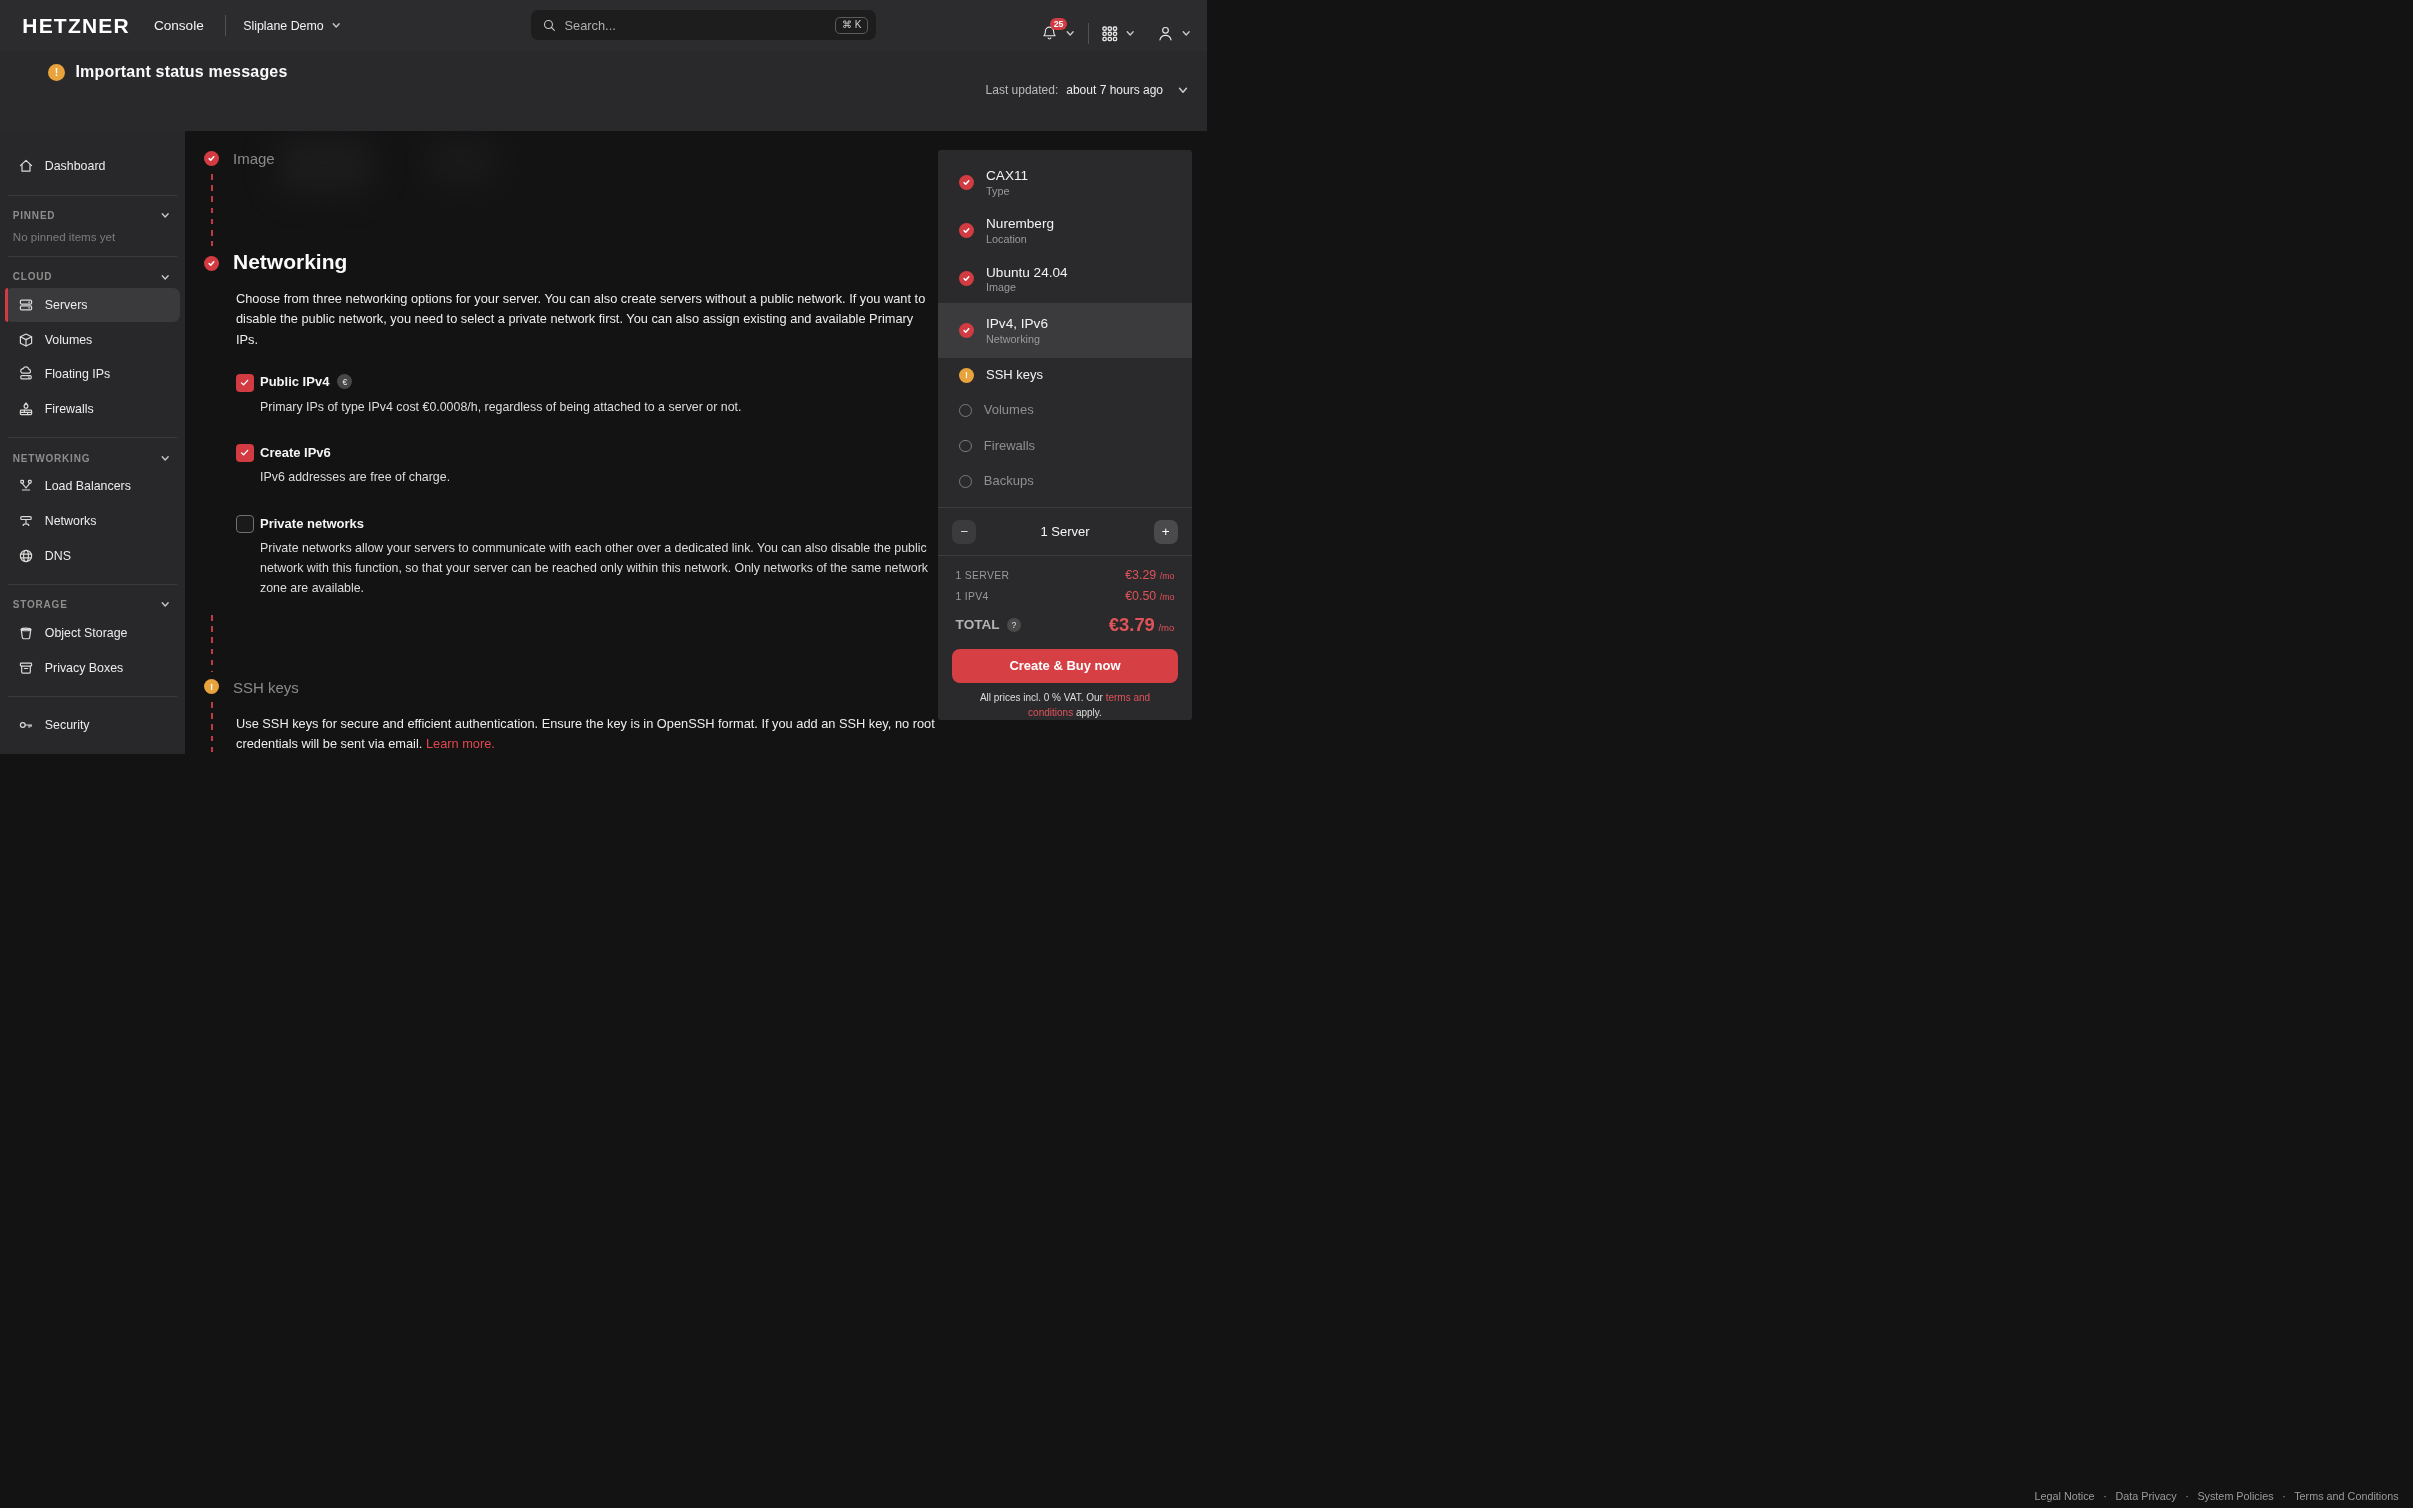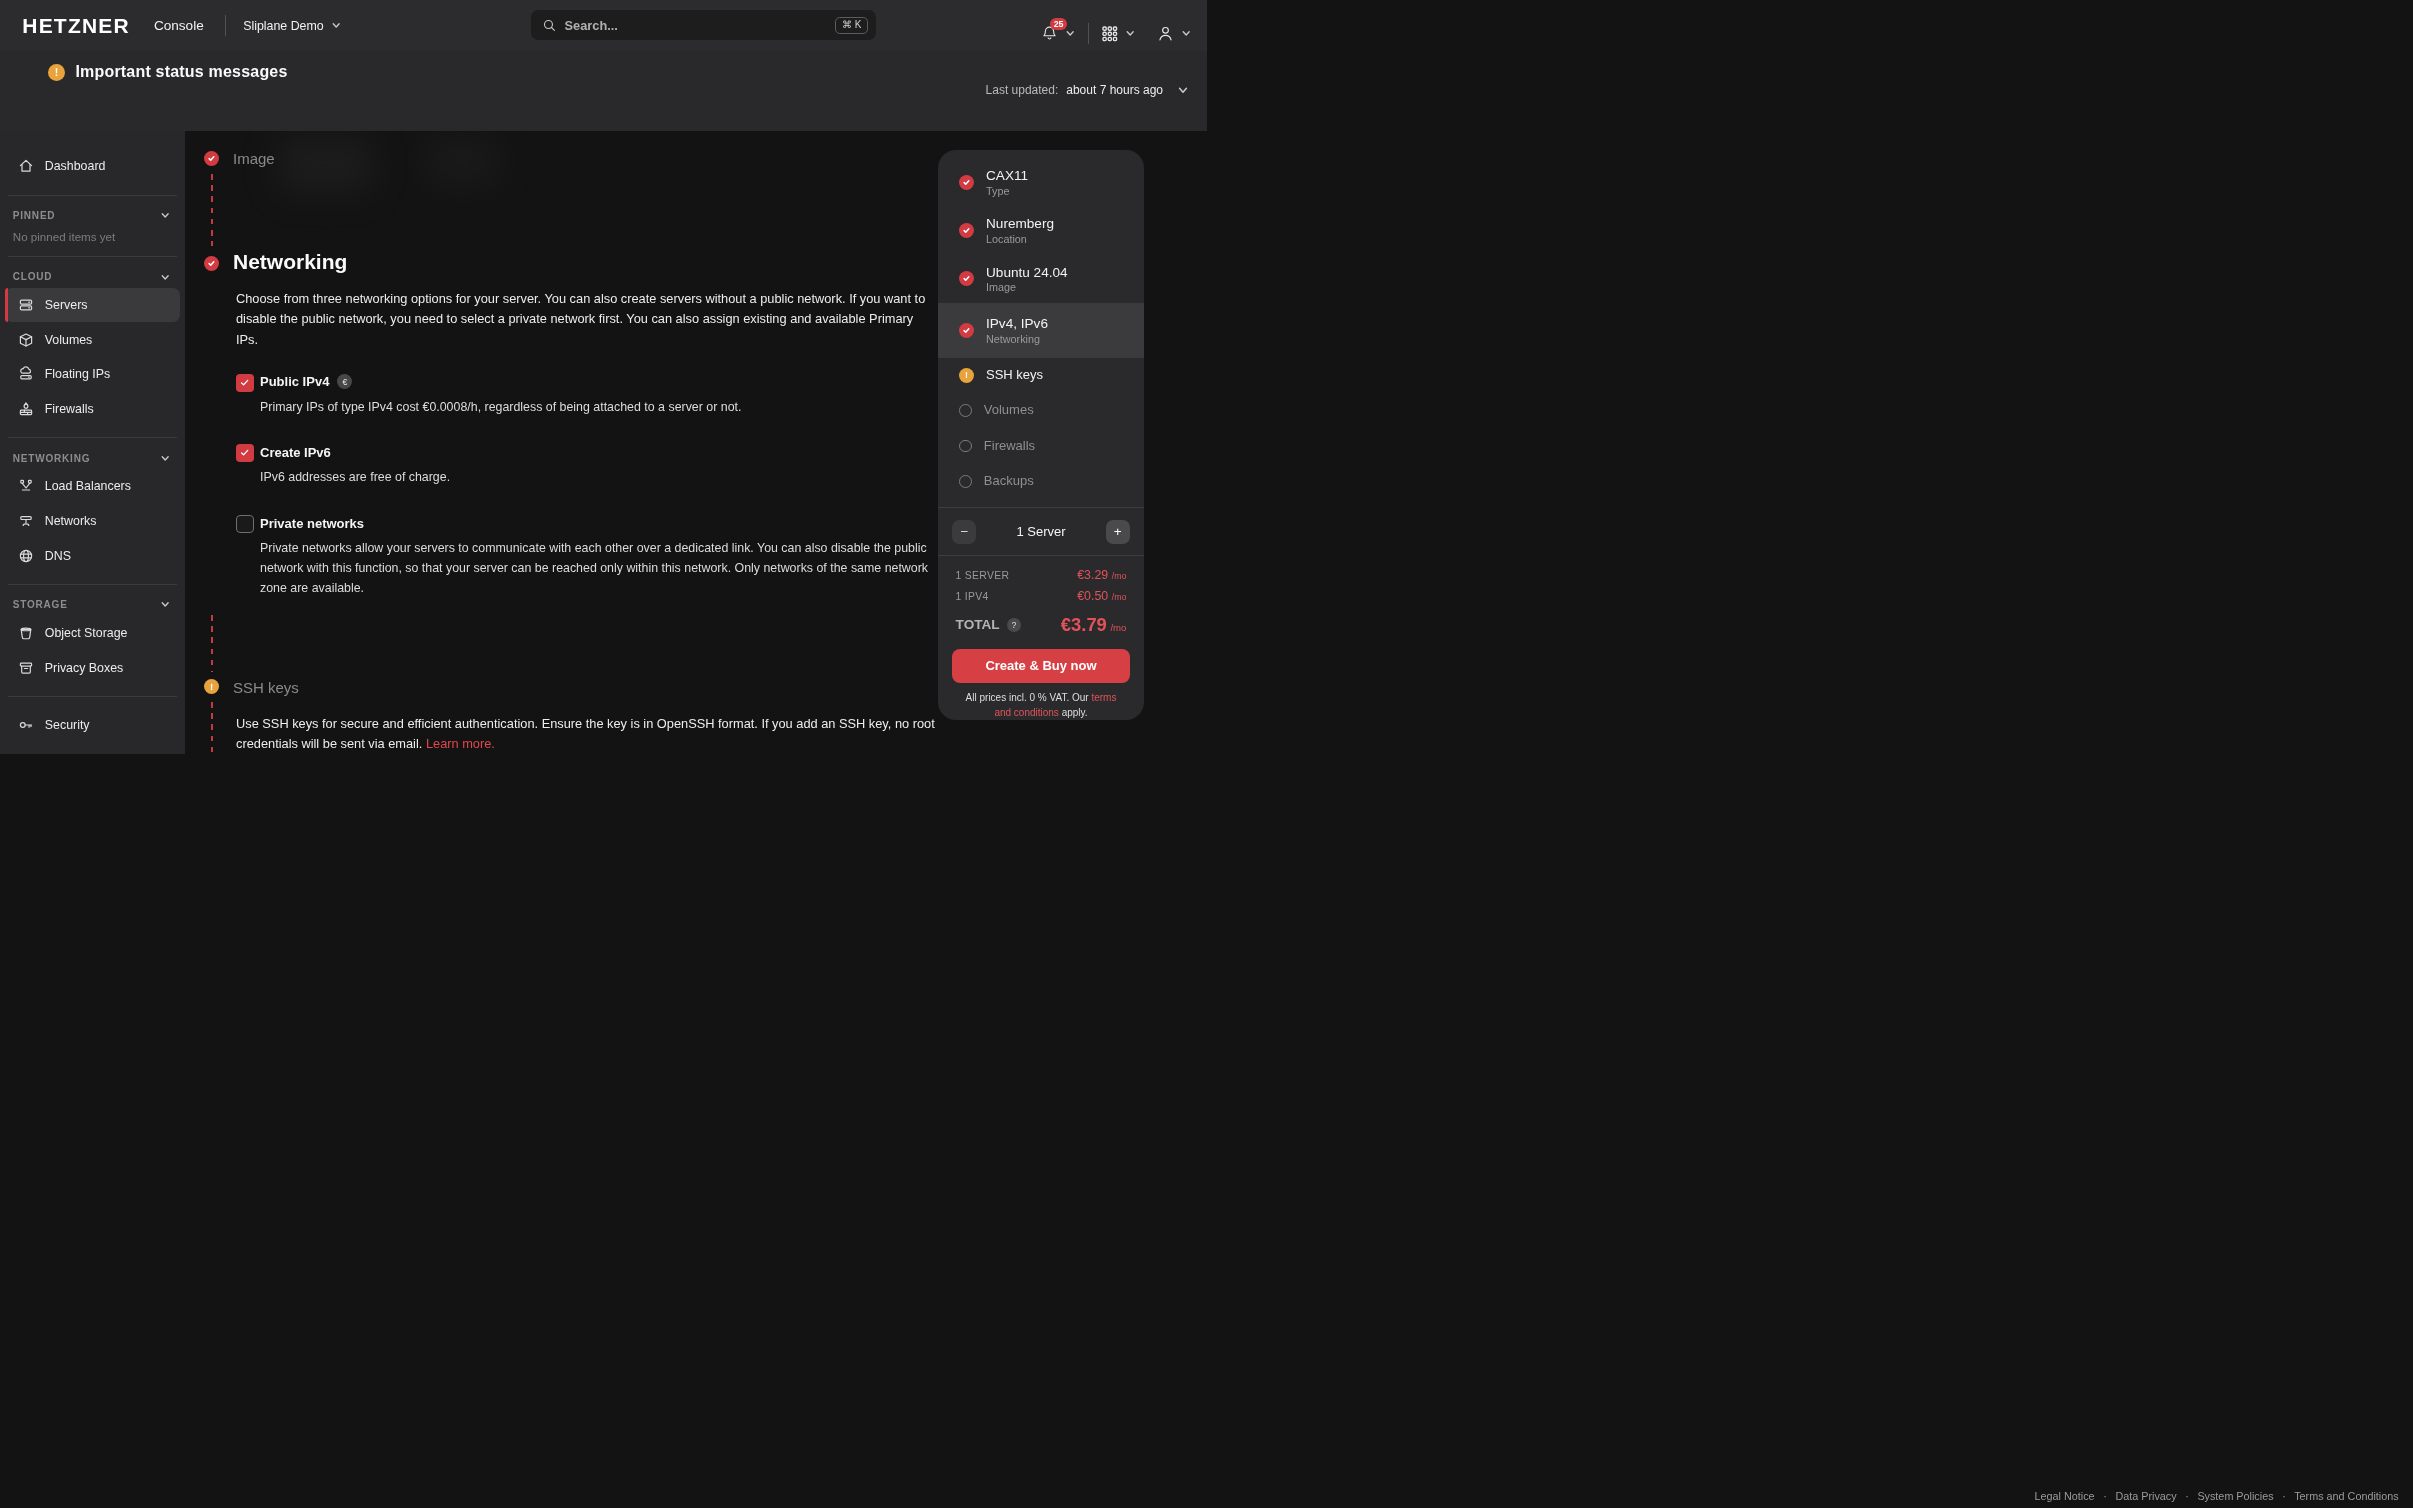--- a/index.html
+++ b/index.html
@@ -20,21 +20,21 @@
   .topbar{ position:relative; height:51px; background:var(--topbar);
            display:flex; align-items:center; padding:0 22.3px; }
   .logo{ font-size:21px; font-weight:800; letter-spacing:1.2px; color:#fff; }
   .console{ font-size:13.6px; color:#f2f2f2; margin-left:24px; }
   .vsep{ width:0.8px; height:21px; background:#525254; margin:0 17.6px 0 21px; }
   .project{ display:flex; align-items:center; gap:7.2px; font-size:12.4px; color:#f2f2f2; cursor:pointer; }
   .searchbox{ position:absolute; left:531px; top:10.4px; width:345px; height:30px;
               background:#1d1d1e; border-radius:7.2px; display:flex; align-items:center;
               padding:0 8px 0 11.2px; }
   .searchbox input{ flex:1; background:transparent; border:none; outline:none;
-                    color:#e8e8e8; font-size:12.8px; font-family:inherit; margin-left:8px;font-weight:bold; }
+                    color:#e8e8e8; font-size:12.8px; font-family:inherit; margin-left:8px; }
   .searchbox input::placeholder{ color:#b0b0b0; }
   .kbd{ border:0.8px solid #5c5c5e; border-radius:4.8px; padding:1.6px 5.6px 2.4px;
         font-size:10px; color:#cfcfcf; white-space:nowrap; }
   .tb-right{ position:absolute; right:16px; top:8px; height:51px; display:flex; align-items:center; }
   .tb-group{ display:flex; align-items:center; gap:5.6px; cursor:pointer; }
   .bellwrap{ position:relative; }
   .badge{ position:absolute; top:-5.6px; left:9.6px; background:var(--red); color:#fff;
           font-size:8.8px; font-weight:bold; border-radius:8px; padding:1.6px 4px; line-height:1; }
 
   
@@ -87,21 +87,21 @@
   .opt-box.off{ background:#1a1a1b; border:1.6px solid #6f6f6f; }
   .opt-label{ position:absolute; left:75px; font-size:13px; font-weight:bold; color:#f5f5f5;
               display:flex; align-items:center; gap:8px; }
   .euro-badge{ width:15px; height:15px; border-radius:50%; background:#474747; color:#e8e8e8;
                font-size:8.8px; font-weight:normal; display:flex; align-items:center; justify-content:center; }
   .opt-desc{ position:absolute; left:75px; font-size:12.4px; line-height:20px; color:#dcdcdc; }
   .learn{ color:#e0474e; cursor:pointer; }
 
   
   .aside{ flex:0 0 269px; padding:19px 15px 0 0; }
-  .panel{ width:206px; height:570px; background:var(--panel); border-radius:18px;
+  .panel{ width:254px; height:570px; background:var(--panel); border-radius:3px;
           padding-top:8px; display:flex; flex-direction:column; }
   .pstep{ display:flex; align-items:center; gap:12px; padding:0 12.8px 0 21px; cursor:pointer; }
   .pstep.two{ height:49px; }
   .pstep.one{ height:36px; }
   .pstep.hi{ background:var(--panel-hi); height:56px; }
   .pdot{ width:15px; height:15px; border-radius:50%; flex:0 0 auto;
          display:flex; align-items:center; justify-content:center; }
   .pdot.red{ background:var(--red); } .pdot.orange{ background:var(--orange); }
   .pdot.todo{ background:transparent; border:1.6px solid #7a7a7a; width:12.8px; height:12.8px; }
   .pdot svg{ width:8.8px; height:8.8px; stroke:#fff; stroke-width:2.4; fill:none;

